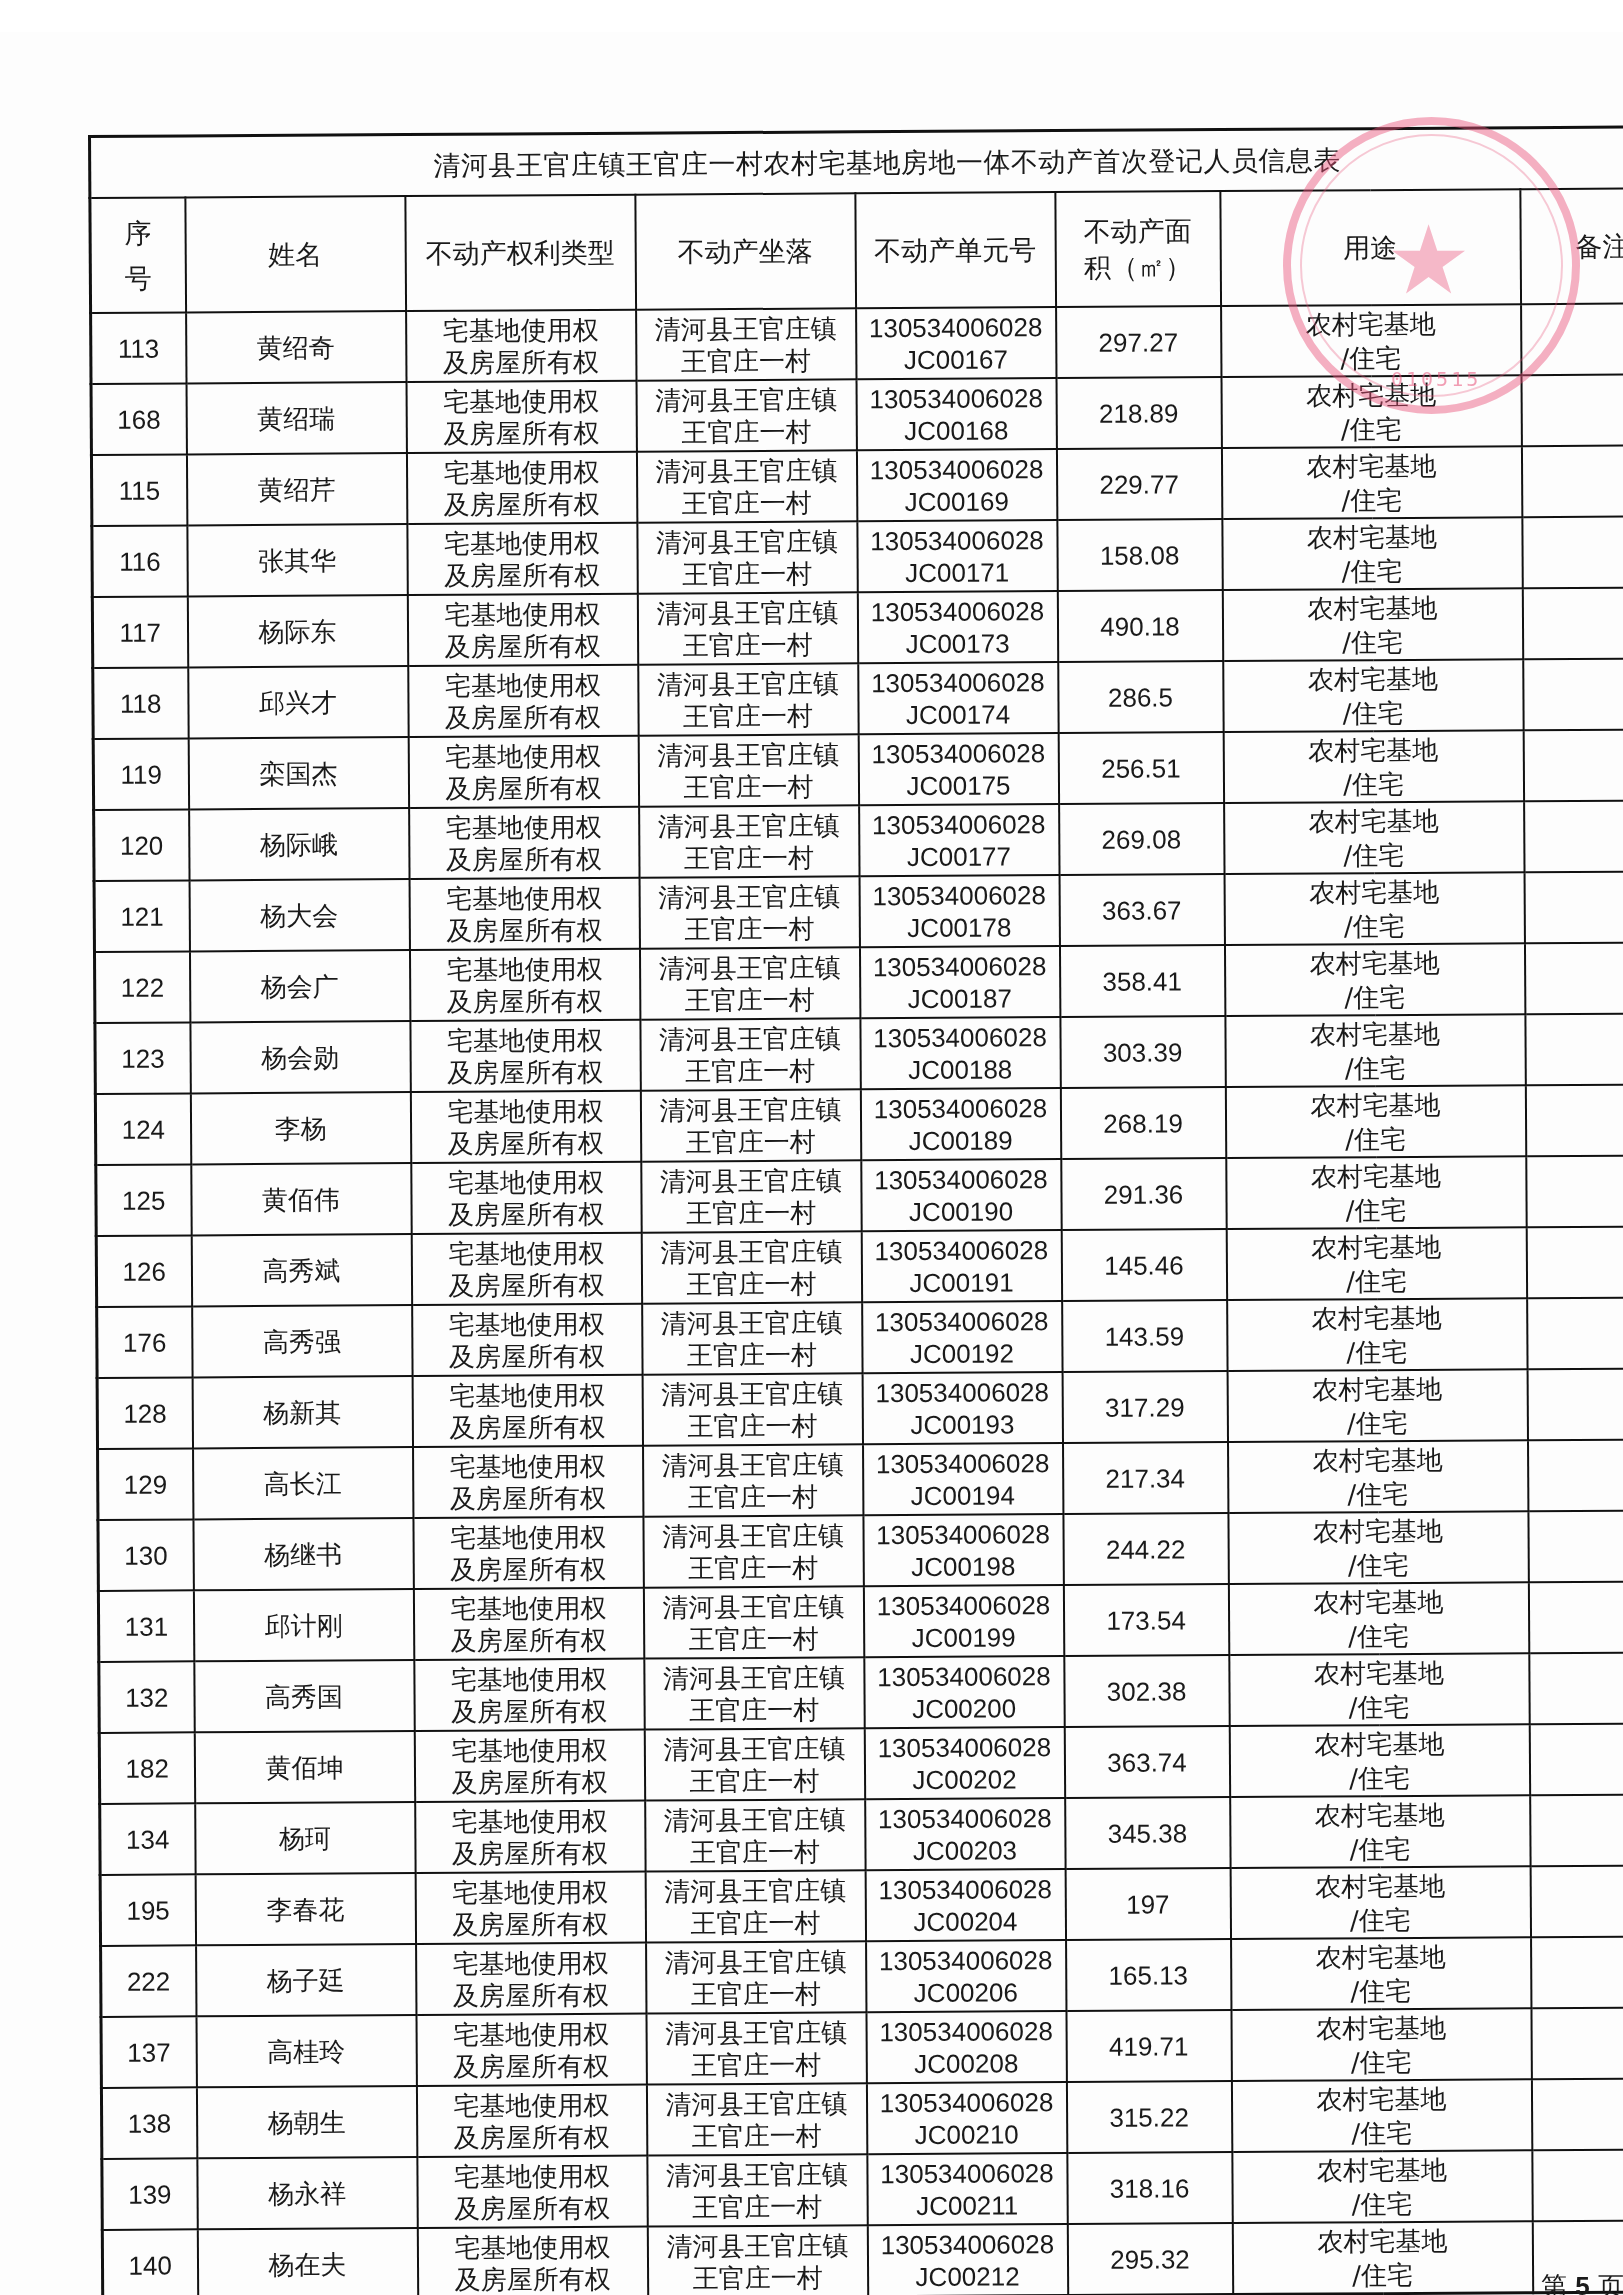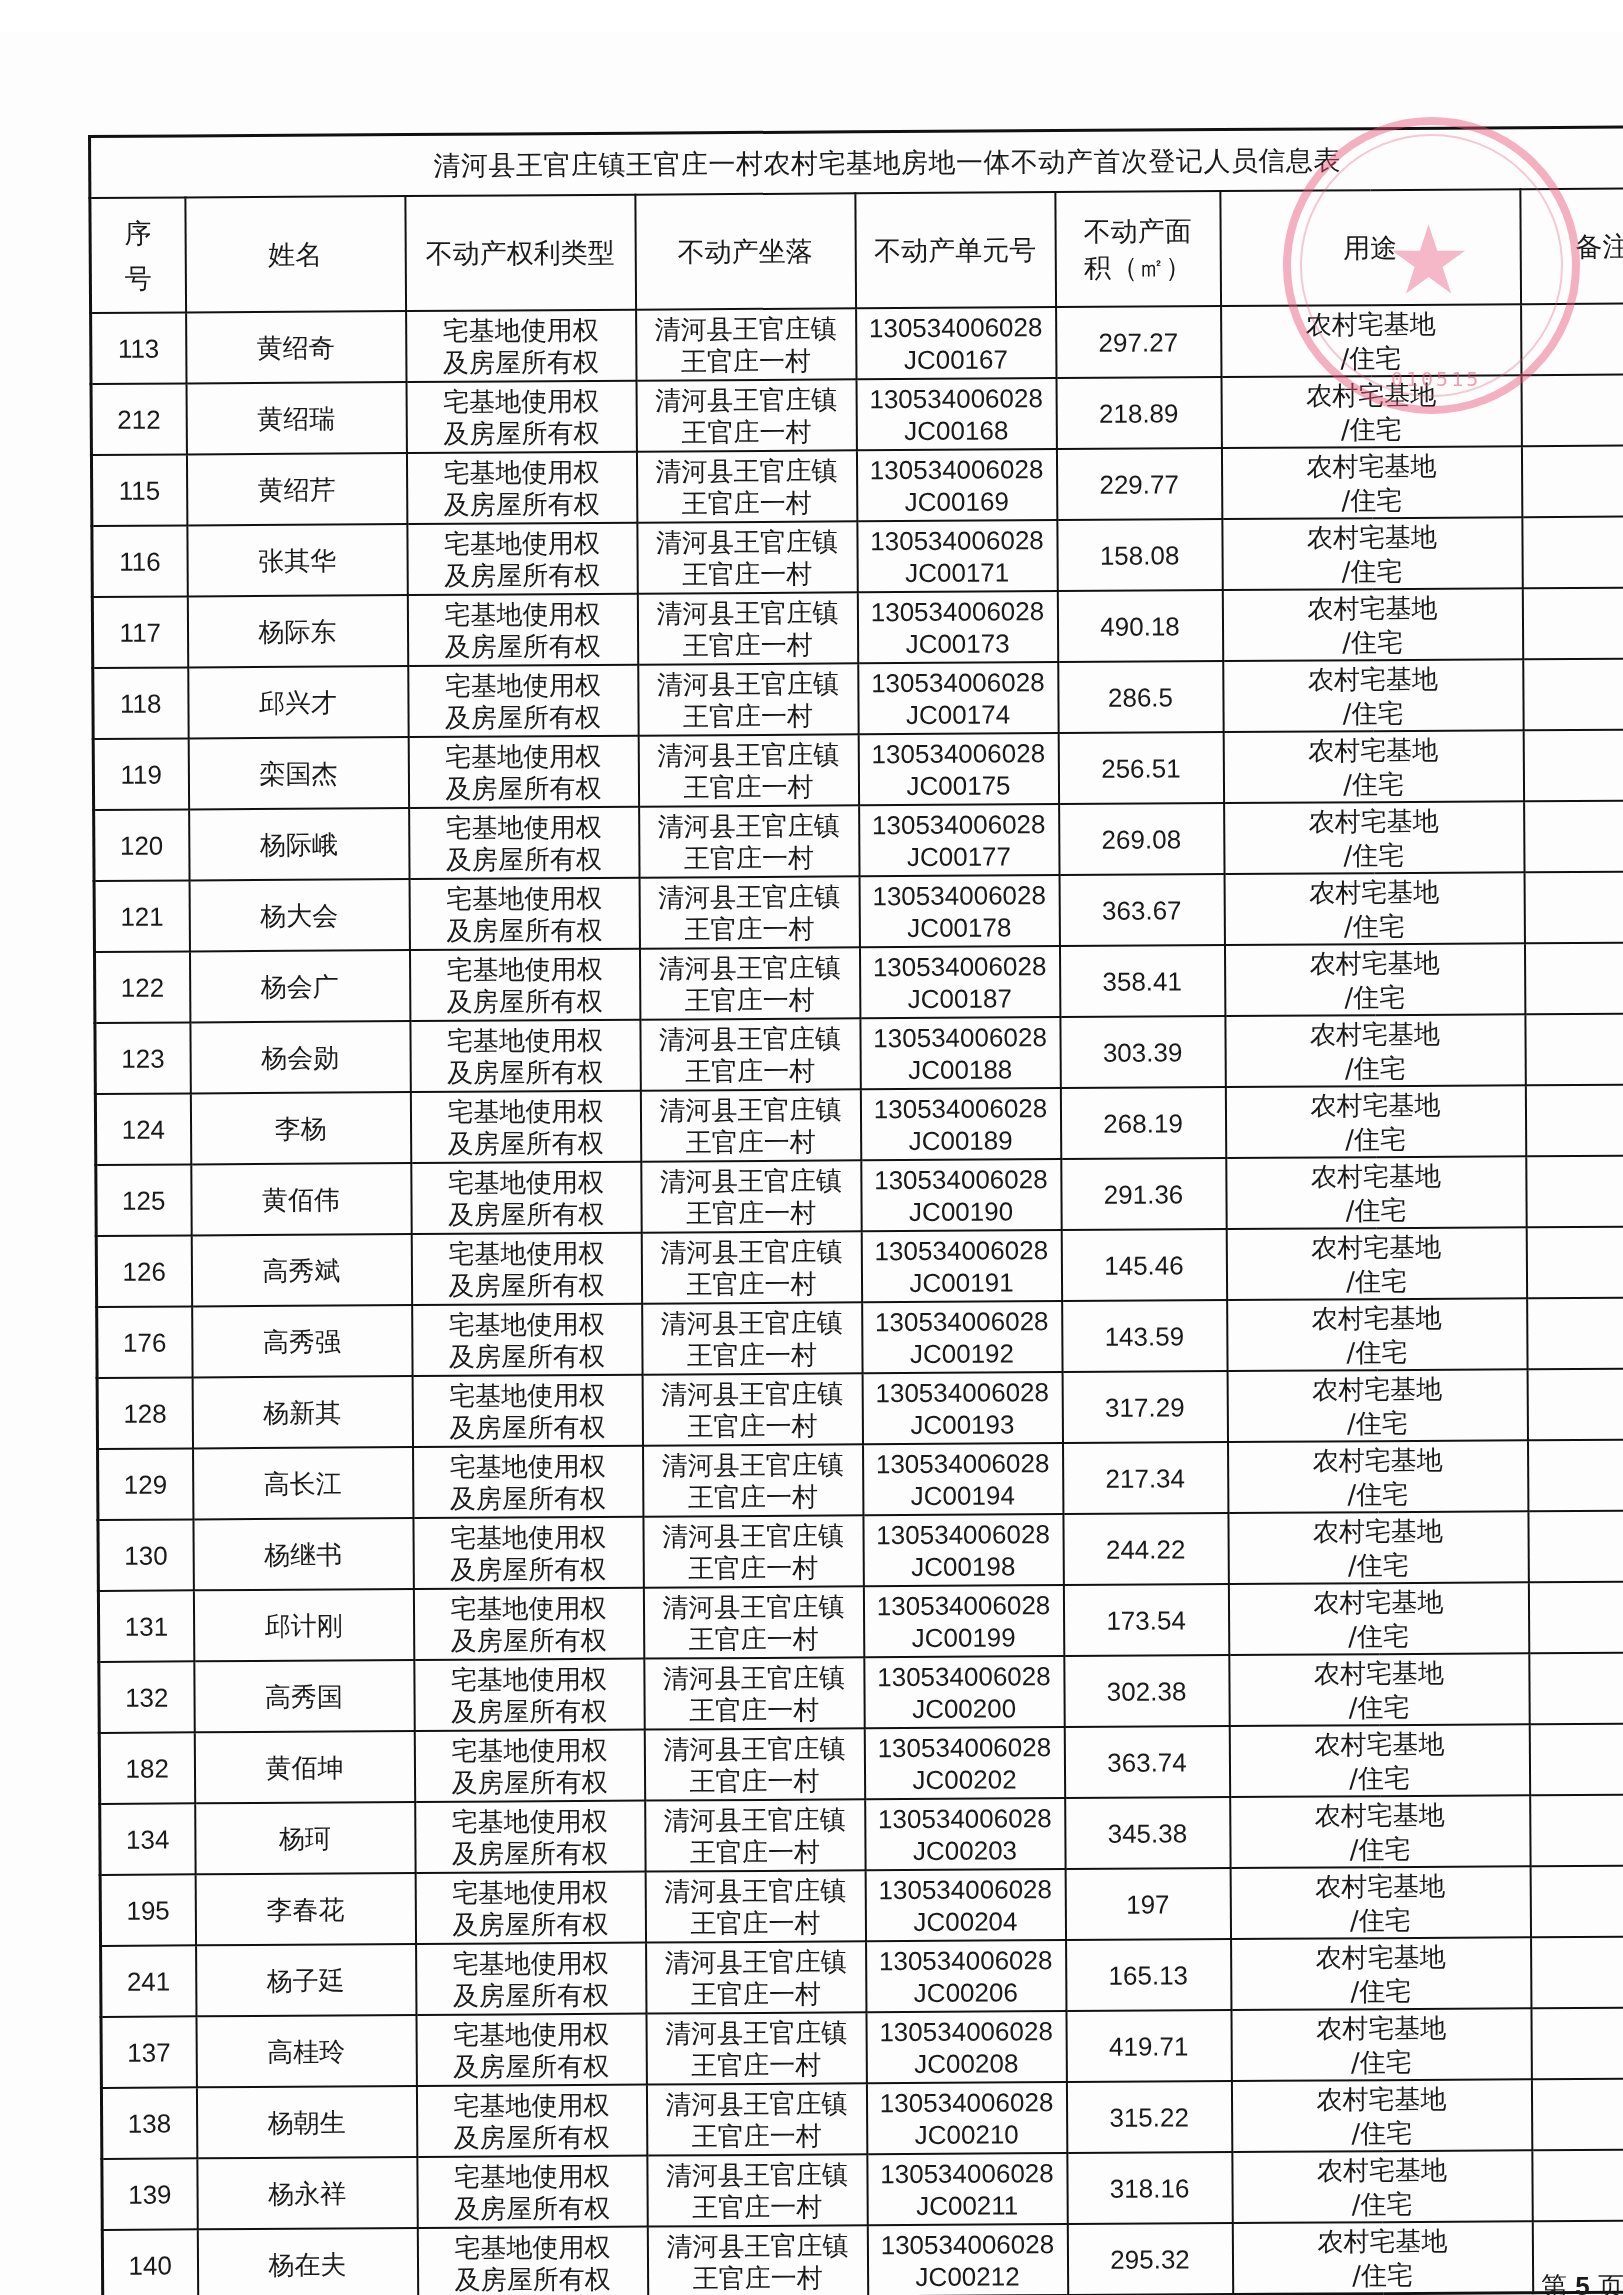--- a/index.html
+++ b/index.html
@@ -108,21 +108,21 @@
     </td>
     <td class="area">297.27</td>
     <td class="usage" colspan="2">
       <span>农村宅基地</span>
       <span>/住宅</span>
     </td>
     <td></td>
   </tr>
 
   <tr class="row">
-    <td class="num">212</td>
+    <td class="num">168</td>
     <td>黄绍瑞</td>
     <td class="two-line">
       <span>宅基地使用权</span>
       <span>及房屋所有权</span>
     </td>
     <td class="two-line">
       <span>清河县王官庄镇</span>
       <span>王官庄一村</span>
     </td>
     <td class="code two-line">
@@ -614,21 +614,21 @@
     </td>
     <td class="area">197</td>
     <td class="usage" colspan="2">
       <span>农村宅基地</span>
       <span>/住宅</span>
     </td>
     <td></td>
   </tr>
 
   <tr class="row">
-    <td class="num">241</td>
+    <td class="num">222</td>
     <td>杨子廷</td>
     <td class="two-line">
       <span>宅基地使用权</span>
       <span>及房屋所有权</span>
     </td>
     <td class="two-line">
       <span>清河县王官庄镇</span>
       <span>王官庄一村</span>
     </td>
     <td class="code two-line">

